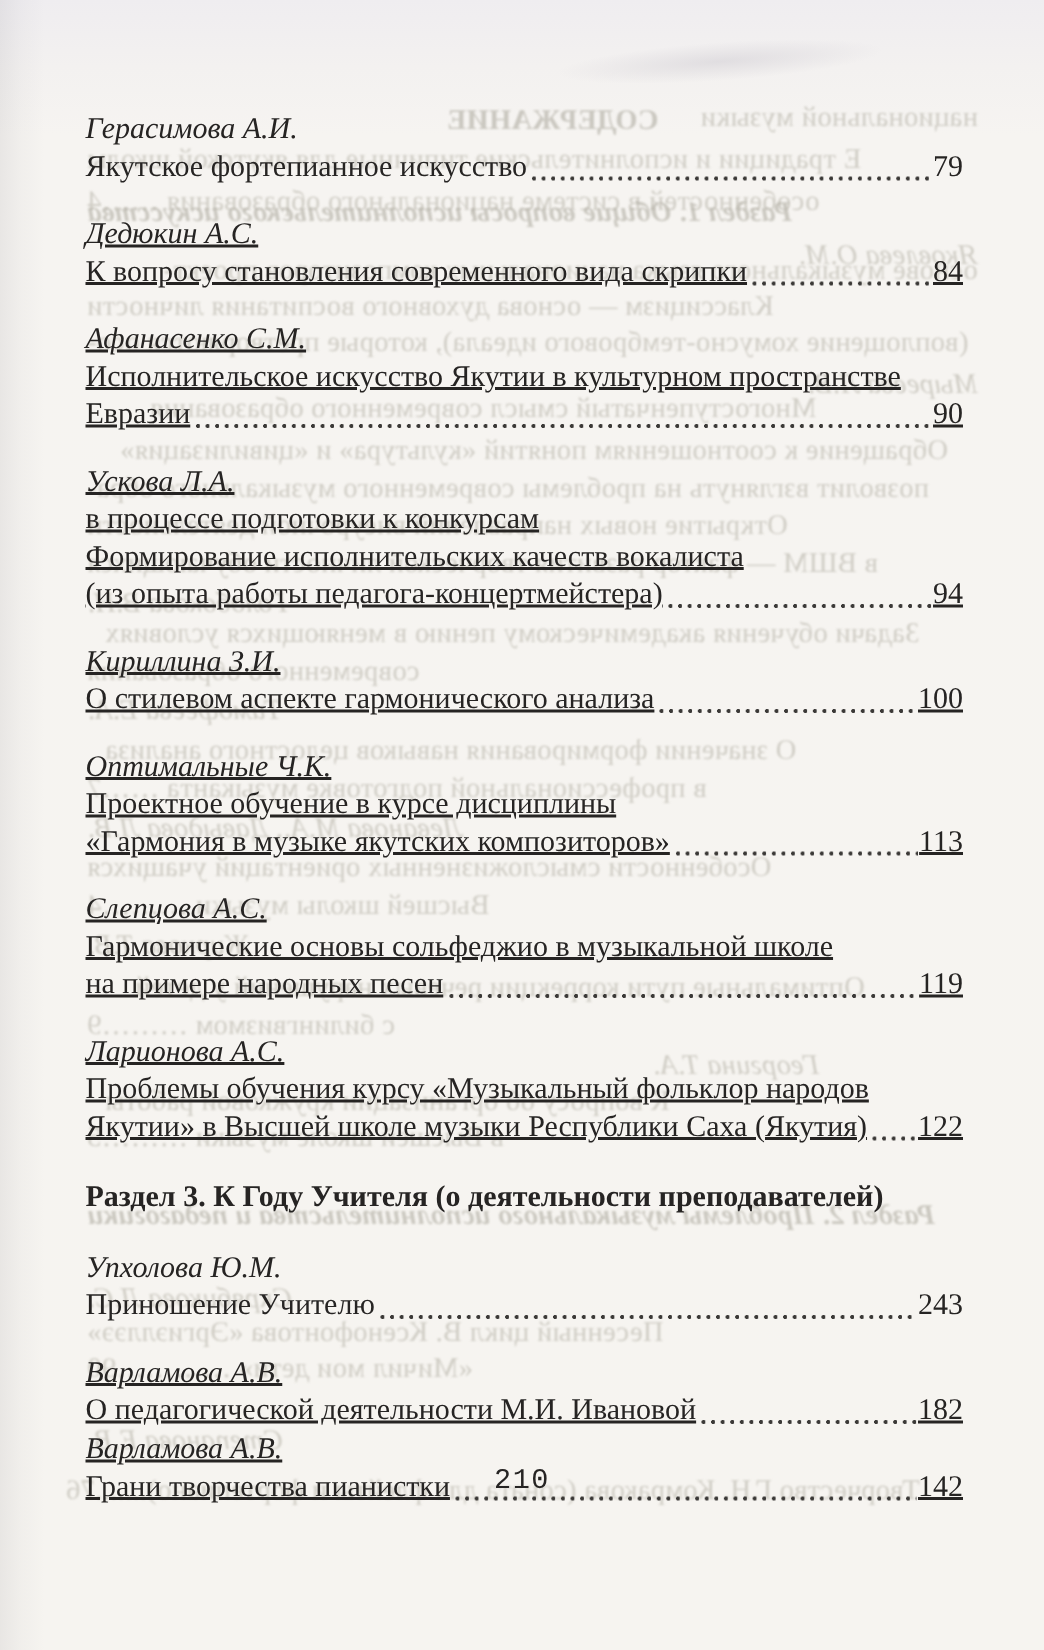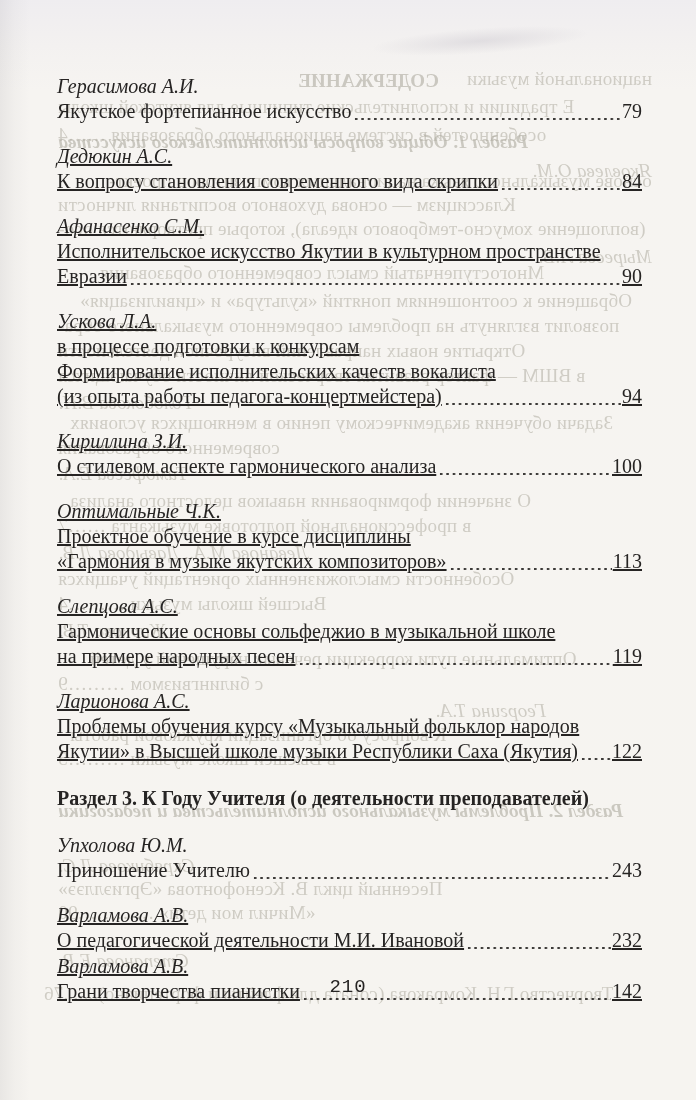--- a/index.html
+++ b/index.html
@@ -194,21 +194,21 @@
           <span class="t-text">Приношение Учителю </span>
           <span class="leader"></span>
           <span class="pg">243</span>
         </div>
       </div>
       <div class="entry">
         <div class="author">Варламова А.В.</div>
         <div class="trow">
           <span class="t-text">О педагогической деятельности М.И. Ивановой </span>
           <span class="leader"></span>
-          <span class="pg">232</span>
+          <span class="pg">182</span>
         </div>
       </div>
       <div class="entry tight">
         <div class="author">Варламова А.В.</div>
         <div class="trow">
           <span class="t-text">Грани творчества пианистки </span>
           <span class="leader"></span>
           <span class="pg">142</span>
         </div>
       </div>

